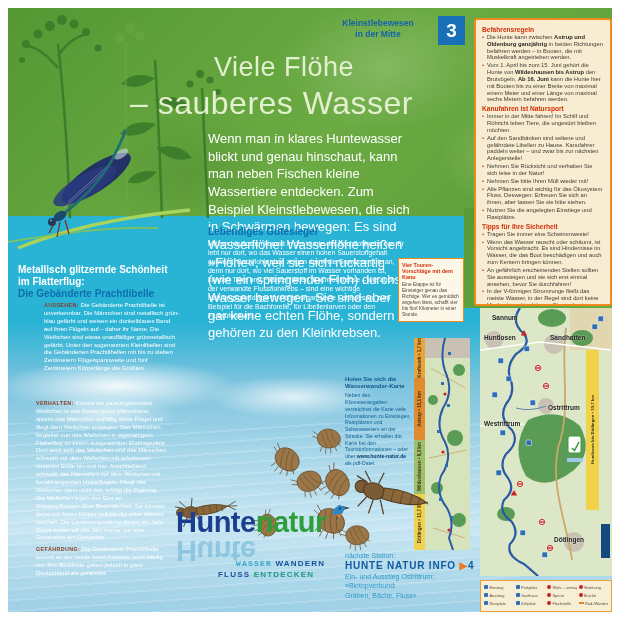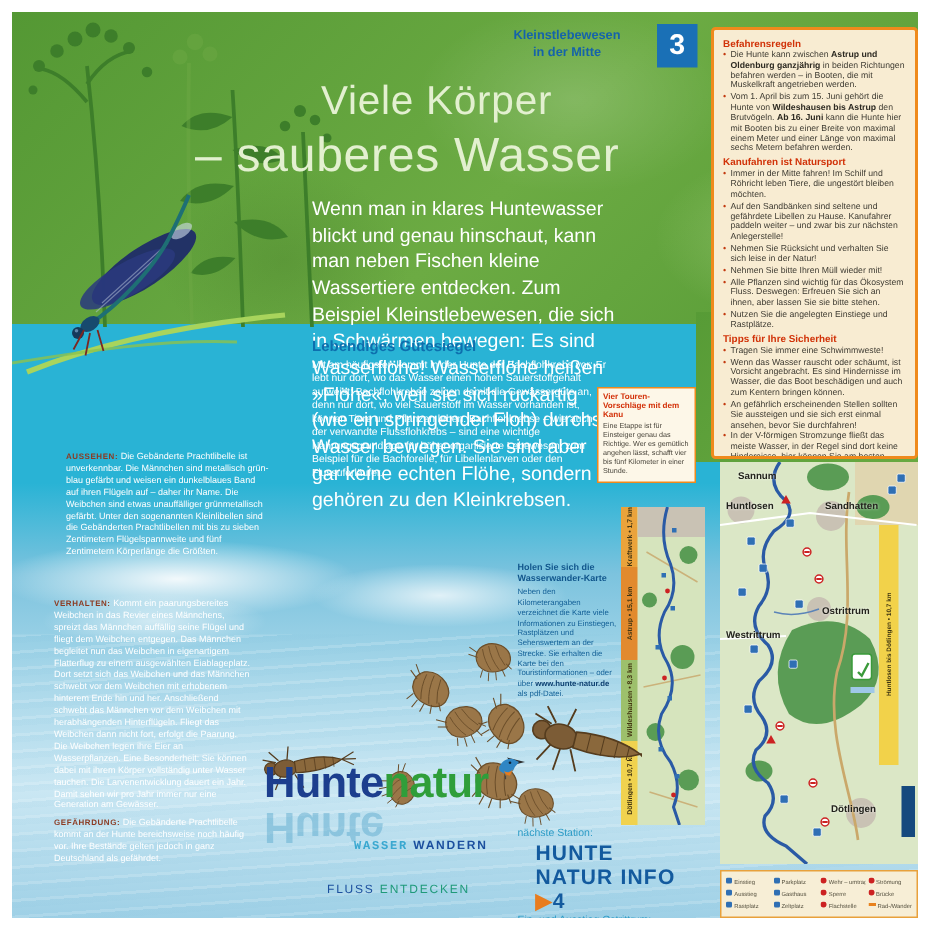--- a/index.html
+++ b/index.html
@@ -85,26 +85,26 @@
   .ico-blue{background:#2f6fb4;}
   .ico-red{background:#cc2222;border-radius:50%;}
   .ico-line{background:#e8821e;height:1.5px;width:5px;border-radius:0;}
   
   .logo{position:absolute;left:168px;top:498px;font-weight:bold;font-size:29px;letter-spacing:-.5px;white-space:nowrap;}
   .logo .w1{color:#1c3e8e;}
   .logo .w2{color:#2f9e3a;font-weight:bold;}
   .logo-reflect{position:absolute;left:168px;top:526px;font-weight:bold;font-size:29px;letter-spacing:-.5px;
     color:#4aa0c8;opacity:.4;transform:scaleY(-1);}
   .tag1{position:absolute;left:228px;top:551px;font-size:8px;font-weight:bold;letter-spacing:1.2px;white-space:nowrap;}
-  .tag2{position:absolute;left:210px;top:580px;font-size:8px;font-weight:normal;letter-spacing:1.2px;white-space:nowrap;}
+  .tag2{position:absolute;left:210px;top:562px;font-size:8px;font-weight:bold;letter-spacing:1.2px;white-space:nowrap;}
   .tg-cyan{color:#3aa8d0;font-family:Liberation Mono, monospace;} .tg-blue{color:#1b4f9e;} .tg-teal{color:#1f9a7a;}
   
   .station{position:absolute;left:337px;top:544px;width:130px;}
   .station .pre{font-size:7px;color:#2d9cc6;margin:0;}
-  .station .tt{font-size:14px;font-weight:bold;color:#135a9e;letter-spacing:.8px;margin:1px 12px;}
+  .station .tt{font-size:10px;font-weight:bold;color:#135a9e;letter-spacing:.8px;margin:1px 0;}
   .station .tt .arr{color:#e87c1e;}
   .station p.ln{margin:0;font-size:7px;line-height:1.35;color:#2d9cc6;}
   svg{display:block;}
   .abs{position:absolute;}
 </style>
 </head>
 <body>
 
 <div class="poster">
 
@@ -149,21 +149,21 @@
       <path d="M116,210 C114,150 113,90 114,34" stroke="#6da844" stroke-width="2.5" fill="none"></path>
     </g>
   </svg>
 
   <div class="category">
     <span>Kleinstlebewesen</span><br>
     <span>in der Mitte</span>
   </div>
   <div class="numbox">3</div>
 
-  <div class="title-1">Viele Körper</div>
+  <div class="title-1">Viele Flöhe</div>
   <div class="title-2">– sauberes Wasser</div>
   <div class="intro">Wenn man in klares Huntewasser blickt und genau hinschaut, kann man neben Fischen kleine Wassertiere entdecken. Zum Beispiel Kleinstlebewesen, die sich in Schwärmen bewegen: Es sind Wasserflöhe! Wasserflöhe heißen »Flöhe«, weil sie sich ruckartig (wie ein springender Floh) durchs Wasser bewegen. Sie sind aber gar keine echten Flöhe, sondern gehören zu den Kleinkrebsen.</div>
 
   <svg class="abs" style="left:0;top:112px;" width="185" height="140" viewBox="0 0 185 140">
     <path d="M10,128 C60,108 120,96 182,90" stroke="#a8d45c" stroke-width="3.5" fill="none"></path>
     <path d="M0,122 C50,114 100,106 150,108" stroke="#8cc24e" stroke-width="2" fill="none" opacity=".8"></path>
     <ellipse cx="88" cy="58" rx="41" ry="13" fill="#1f2c68" opacity=".95" transform="rotate(-34 88 58)"></ellipse>
     <ellipse cx="77" cy="66" rx="36" ry="11" fill="#2a3a7e" opacity=".85" transform="rotate(-30 77 66)"></ellipse>
     <ellipse cx="113" cy="34" rx="8" ry="4" fill="#cfdce9" opacity=".6" transform="rotate(-34 113 34)"></ellipse>
     <path d="M60,82 L104,42 M56,88 L96,52" stroke="#b9c6da" stroke-width=".8" opacity=".5"></path>
@@ -172,20 +172,25 @@
     <circle cx="44" cy="102" r="4" fill="#143a5c"></circle>
       <circle cx="43" cy="100.5" r="1.2" fill="#5f87ab"></circle>
     <path d="M48,100 l-7,13 M52,102 l-3,15 M57,100 l4,14" stroke="#7c2822" stroke-width="1.2"></path>
   </svg>
 
   <div class="guete">
     <h3>Lebendiges Gütesiegel</h3>
     <p>Mit am häufigsten kommt in der Hunte der Bachflohkrebs vor: Er lebt nur dort, wo das Wasser einen hohen Sauerstoffgehalt aufweist; Bachflohkrebse zeigen damit die Gewässergüte an, denn nur dort, wo viel Sauerstoff im Wasser vorhanden ist, können Tiere und Pflanzen leben. Bachflohkrebse – wie auch der verwandte Flussflohkrebs – sind eine wichtige Nahrungsgrundlage für höher organisierte Lebewesen, zum Beispiel für die Bachforelle, für Libellenlarven oder den Flussuferläufer.</p>
   </div>
 
+  <div class="lib-head">
+    <span class="w">Metallisch glitzernde Schönheit</span>
+    <span class="w">im Flatterflug:</span>
+    <span class="b3">Die Gebänderte Prachtlibelle</span>
+  </div>
   <div class="aussehen smallcol">
     <span class="lbl">Aussehen:</span><span> Die Gebänderte Prachtlibelle ist unverkennbar. Die Männchen sind metallisch grün-blau gefärbt und weisen ein dunkelblaues Band auf ihren Flügeln auf – daher ihr Name. Die Weibchen sind etwas unauffälliger grünmetallisch gefärbt. Unter den sogenannten Kleinlibellen sind die Gebänderten Prachtlibellen mit bis zu sieben Zentimetern Flügelspannweite und fünf Zentimetern Körperlänge die Größten.</span>
   </div>
   <div class="verhalten smallcol">
     <p><span class="lbl">Verhalten:</span><span> Kommt ein paarungsbereites Weibchen in das Revier eines Männchens, spreizt das Männchen auffällig seine Flügel und fliegt dem Weibchen entgegen. Das Männchen begleitet nun das Weibchen in eigenartigem Flatterflug zu einem ausgewählten Eiablageplatz. Dort setzt sich das Weibchen und das Männchen schwebt vor dem Weibchen mit erhobenem hinterem Ende hin und her. Anschließend schwebt das Männchen vor dem Weibchen mit herabhängenden Hinterflügeln. Fliegt das Weibchen dann nicht fort, erfolgt die Paarung. Die Weibchen legen ihre Eier an Wasserpflanzen. Eine Besonderheit: Sie können dabei mit ihrem Körper vollständig unter Wasser tauchen. Die Larvenentwicklung dauert ein Jahr. Damit sehen wir pro Jahr immer nur eine Generation am Gewässer.</span></p>
     <p><span class="lbl">Gefährdung:</span><span> Die Gebänderte Prachtlibelle kommt an der Hunte bereichsweise noch häufig vor. Ihre Bestände gelten jedoch in ganz Deutschland als gefährdet.</span></p>
   </div>
 
   <div class="panel">
     <h4>Befahrensregeln</h4>

